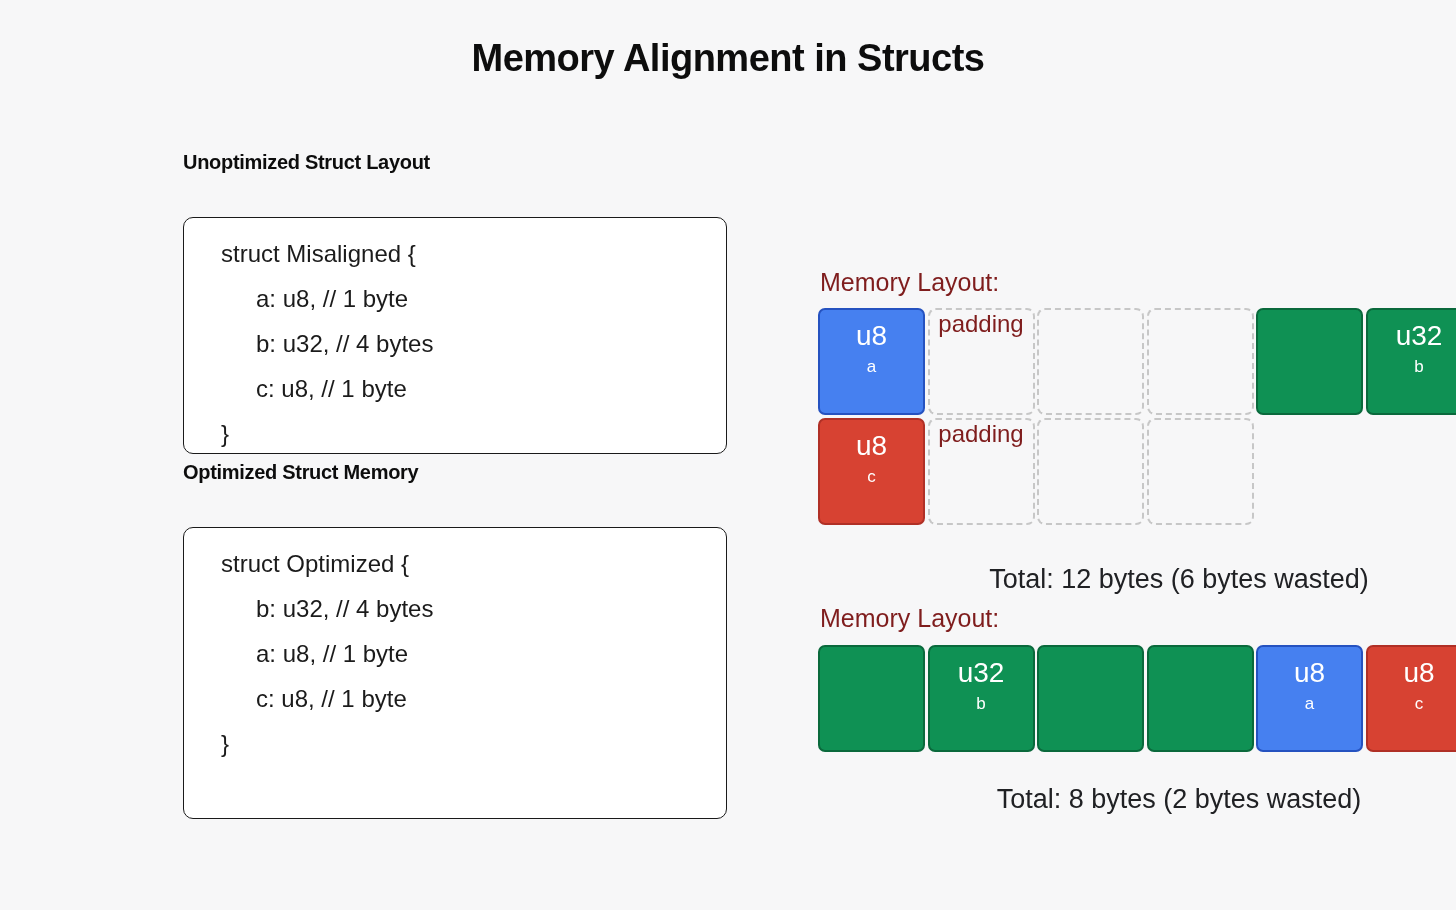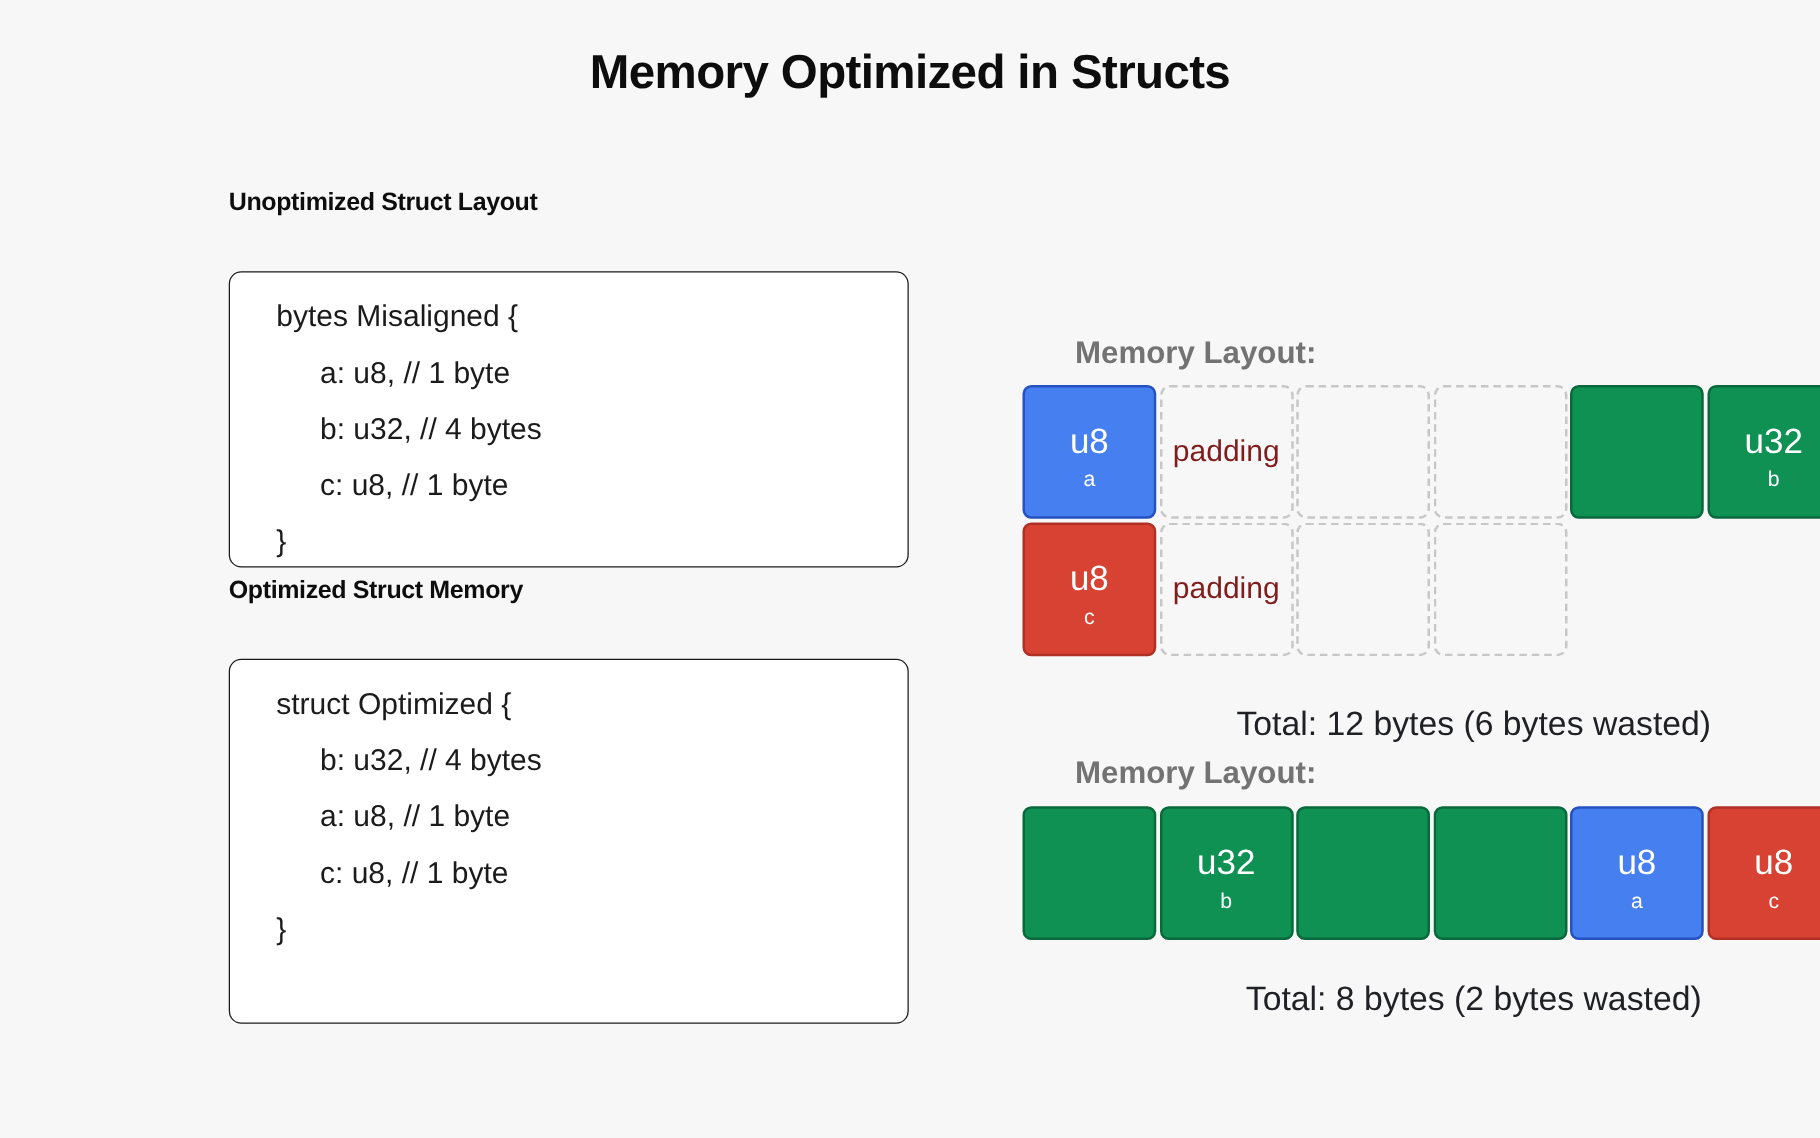--- a/index.html
+++ b/index.html
@@ -35,22 +35,22 @@
     box-sizing: border-box;
     padding: 13px 10px 8px 37px;
     font-size: 24px; color: #1b1b1b;
   }
   #code-box-unoptimized { top: 217px; height: 237px; }
   #code-box-optimized   { top: 527px; height: 292px; }
   .code-line { line-height: 45px; white-space: pre; }
   .code-line.indent { padding-left: 35px; }
 
   .mem-label {
-    left: 860px;
-    font-size: 25px; color: #737373; font-weight: bold;
+    left: 820px;
+    font-size: 25px; color: #7f1d1d;
   }
   #mem-label-1 { top: 268px; }
   #mem-label-2 { top: 604px; }
 
   .total-label {
     left: 818px; width: 722px;
     text-align: center;
     font-size: 27px; color: #202124;
   }
   #total-1 { top: 564px; }
@@ -58,21 +58,21 @@
 
   .grid { position: absolute; }
   #grid-1 { left: 818px; top: 308px; }
   #grid-2 { left: 818px; top: 645px; }
 
   .cell {
     position: absolute;
     width: 107px; height: 107px;
     box-sizing: border-box;
     display: flex; flex-direction: column;
-    align-items: center; justify-content: center;
+    align-items: center; 
     border-radius: 7px;
   }
   .byte-cell {
     border: 2.5px solid transparent;
     padding-top: 10px;
   }
   .byte-label {
     font-size: 28px; color: #ffffff; line-height: 32px;
   }
   .byte-sub {
@@ -83,25 +83,25 @@
     border-radius: 8px;
   }
   .pad-label {
     font-size: 24px; color: #7f1d1d;
     white-space: nowrap;
   }
 </style>
 </head>
 <body>
 
-<div class="abs page-title">Memory Optimized in Structs</div>
+<div class="abs page-title">Memory Alignment in Structs</div>
 
 <div class="abs section-heading" id="heading-unoptimized">Unoptimized Struct Layout</div>
 <div class="abs code-box" id="code-box-unoptimized">
-    <div class="code-line">bytes Misaligned {</div>
+    <div class="code-line">struct Misaligned {</div>
     <div class="code-line indent">a: u8, // 1 byte</div>
     <div class="code-line indent">b: u32, // 4 bytes</div>
     <div class="code-line indent">c: u8, // 1 byte</div>
     <div class="code-line">}</div>
   </div>
 
 <div class="abs section-heading" id="heading-optimized">Optimized Struct Memory</div>
 <div class="abs code-box" id="code-box-optimized">
     <div class="code-line">struct Optimized {</div>
     <div class="code-line indent">b: u32, // 4 bytes</div>

